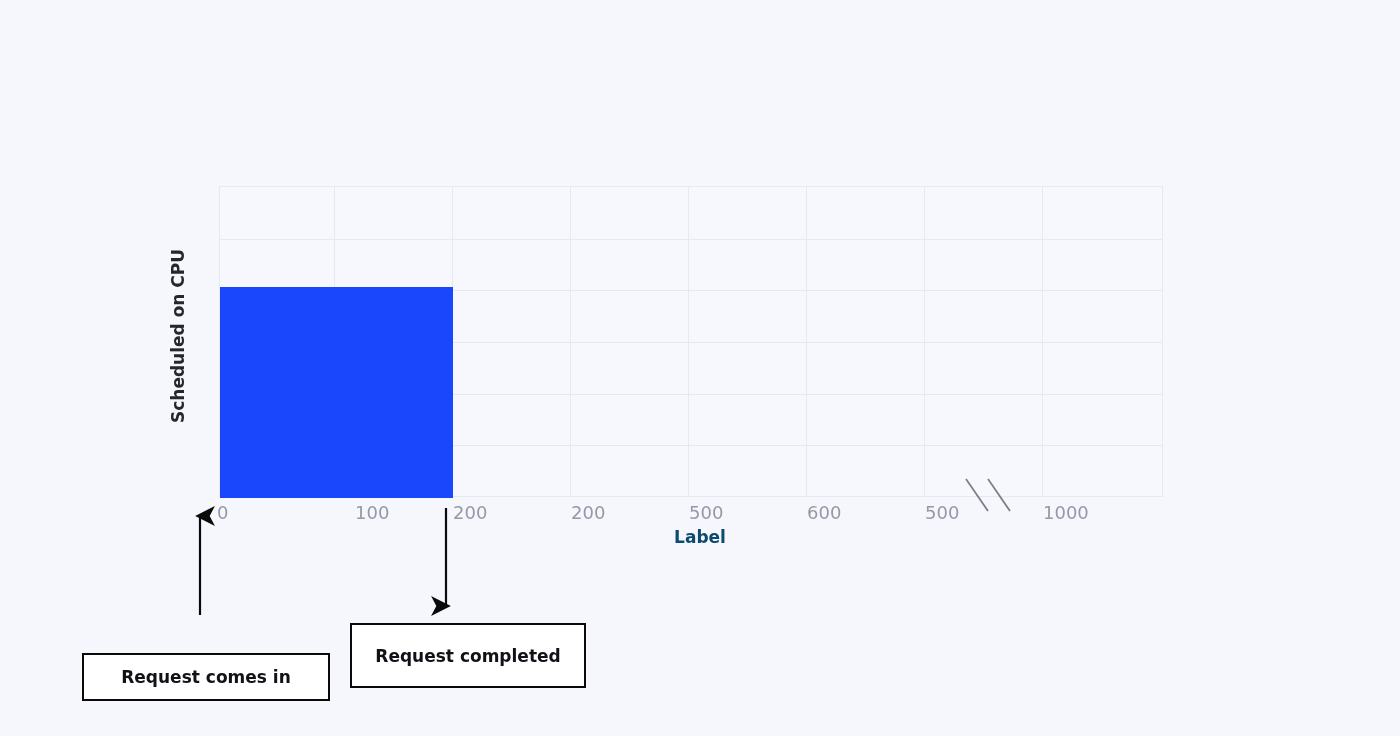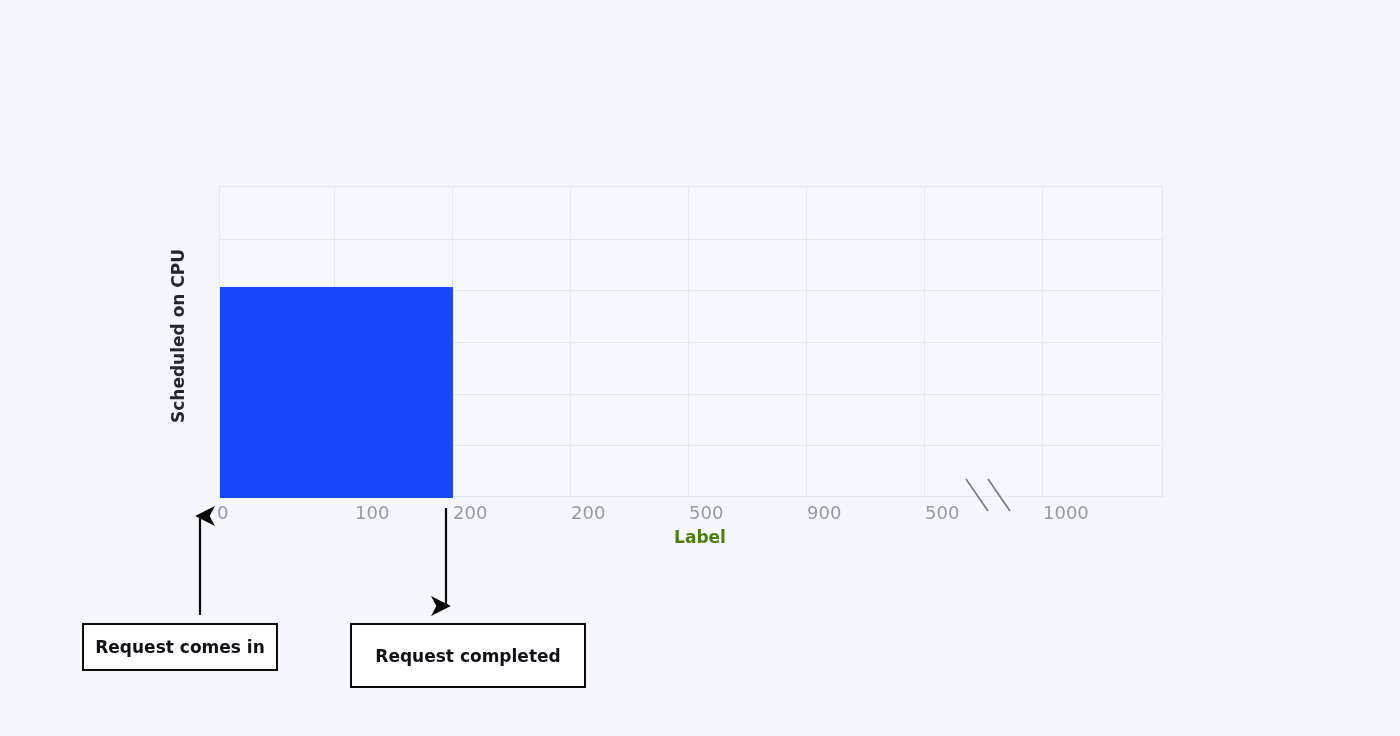--- a/index.html
+++ b/index.html
@@ -68,21 +68,21 @@
 
   
   .x-axis-title {
     position: absolute;
     top: 527px;
     left: 0;
     width: 1400px;
     text-align: center;
     font-size: 17px;
     font-weight: bold;
-    color: #4d7c0f;
+    color: #0c4a6e;
     font-family: "DejaVu Sans", sans-serif;
   }
   .y-axis-title {
     position: absolute;
     left: 168px;
     top: 236px;
     width: 20px;
     height: 200px;
     font-size: 17px;
     font-weight: bold;
@@ -125,22 +125,22 @@
     align-items: center;
     justify-content: center;
     font-size: 17px;
     font-weight: bold;
     color: #111217;
     font-family: "DejaVu Sans", sans-serif;
     white-space: nowrap;
   }
   #callout-request-in {
     left: 82px;
-    top: 623px;
-    width: 196px;
+    top: 653px;
+    width: 248px;
     height: 48px;
   }
   #callout-request-done {
     left: 350px;
     top: 623px;
     width: 236px;
     height: 65px;
   }
 </style>
 </head>
@@ -167,21 +167,21 @@
     <div class="grid-v" style="left:822px;"></div>
 
     <div class="bar" style="left:0px; top:100px; width:233px; height:211px;"></div>
   </div>
 
   <div class="tick-label" style="left:217px;">0</div>
   <div class="tick-label" style="left:355px;text-align:center;">100</div>
   <div class="tick-label" style="left:453px;">200</div>
   <div class="tick-label" style="left:571px;">200</div>
   <div class="tick-label" style="left:689px;">500</div>
-  <div class="tick-label" style="left:807px;">900</div>
+  <div class="tick-label" style="left:807px;">600</div>
   <div class="tick-label" style="left:925px;">500</div>
   <div class="tick-label" style="left:1043px;">1000</div>
 
   <svg class="axis-break" viewBox="0 0 70 50">
     <line x1="8" y1="9" x2="30" y2="41" stroke="#7c7e8b" stroke-width="1.8"></line>
     <line x1="30" y1="9" x2="52" y2="41" stroke="#7c7e8b" stroke-width="1.8"></line>
   </svg>
 
   <div class="x-axis-title">
     <span>Label</span>

